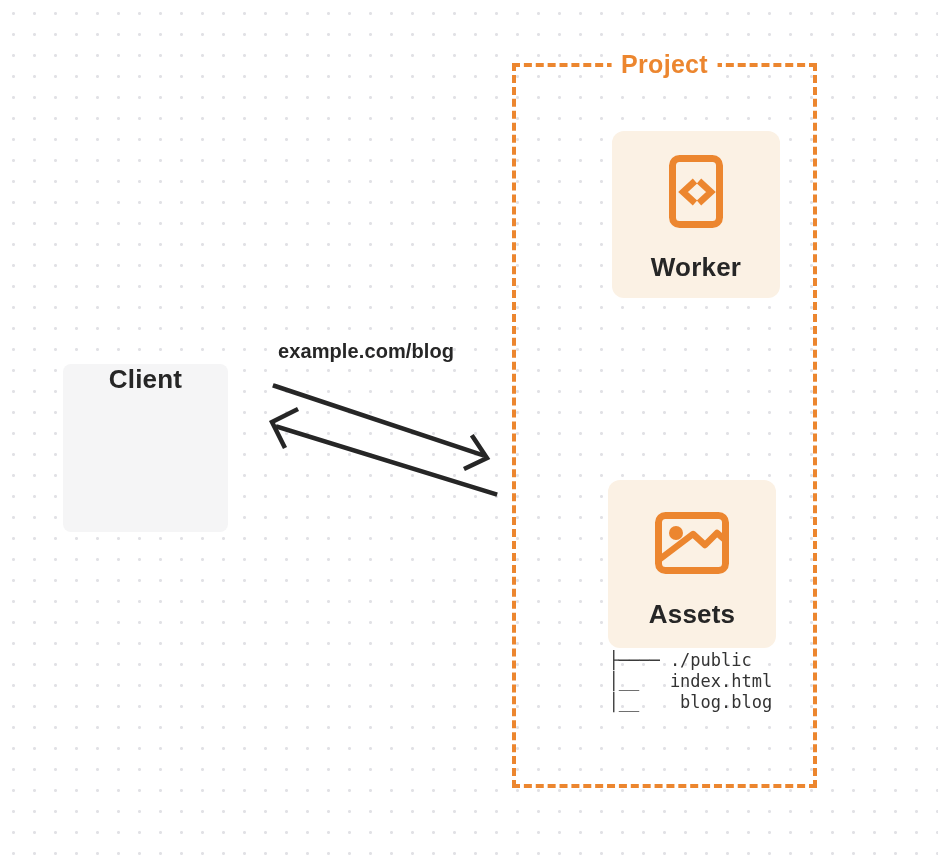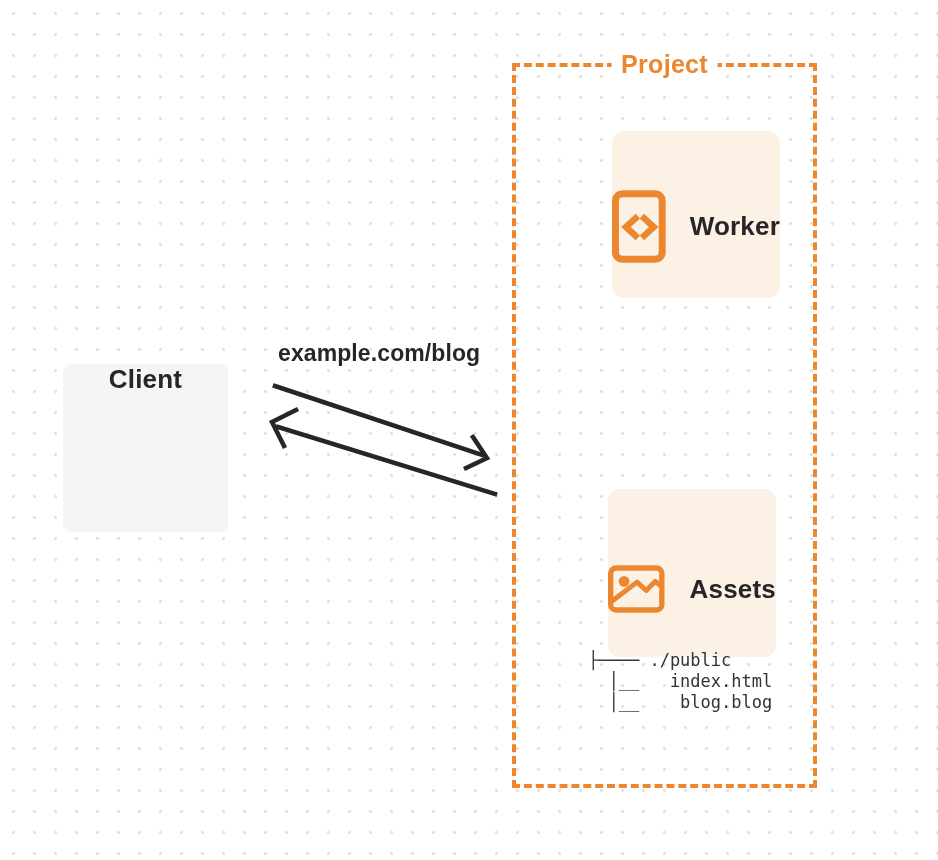--- a/index.html
+++ b/index.html
@@ -29,21 +29,21 @@
     background:var(--client-bg);
     border-radius:8px;
     display:flex;align-items:flex-start;justify-content:center;
   }
   .node-label{
     font-size:26px;font-weight:bold;color:var(--ink);
     letter-spacing:0.2px;
   }
   .request-label{
     position:absolute;left:278px;top:340px;
-    font-size:23px;font-weight:bold;color:var(--ink);
+    font-size:20px;font-weight:bold;color:var(--ink);
     letter-spacing:0.1px;
   }
   .arrows{
     position:absolute;left:0;top:0;width:938px;height:860px;
     pointer-events:none;
   }
   .arrows line,.arrows polyline{
     stroke:var(--arrow);stroke-width:4.5;fill:none;
     stroke-linecap:square;stroke-linejoin:miter;
   }
@@ -55,33 +55,33 @@
   .project-label{
     position:absolute;top:-17px;left:50%;transform:translateX(-50%);
     background:#fff;padding:0 10px;
     font-size:25px;font-weight:bold;color:var(--accent);
     letter-spacing:0.3px;white-space:nowrap;
   }
   .card{
     position:absolute;
     background:var(--card-bg);
     border-radius:12px;
-    display:flex;flex-direction:row;align-items:center;
+    display:flex;flex-direction:column;align-items:center;
     color:var(--accent);
   }
   .card.worker{left:612px;top:131px;width:168px;height:167px;padding-top:24px;gap:24px;}
-  .card.assets{left:608px;top:480px;width:168px;height:168px;padding-top:32px;gap:25px;margin-top:9px;}
+  .card.assets{left:608px;top:480px;width:168px;height:168px;padding-top:32px;gap:25px;}
   .tree{
     position:absolute;left:588px;top:650px;
     font-family:"DejaVu Sans Mono", monospace;
     font-size:17px;line-height:21px;
     color:var(--tree-ink);
     white-space:pre;
   }
-  .tree span{display:block;}
+  .tree span{display:block;text-align:center;}
 </style>
 </head>
 <body>
 
 <div class="canvas">
 
   <div class="client-box">
     <span class="node-label">Client</span>
   </div>
 

